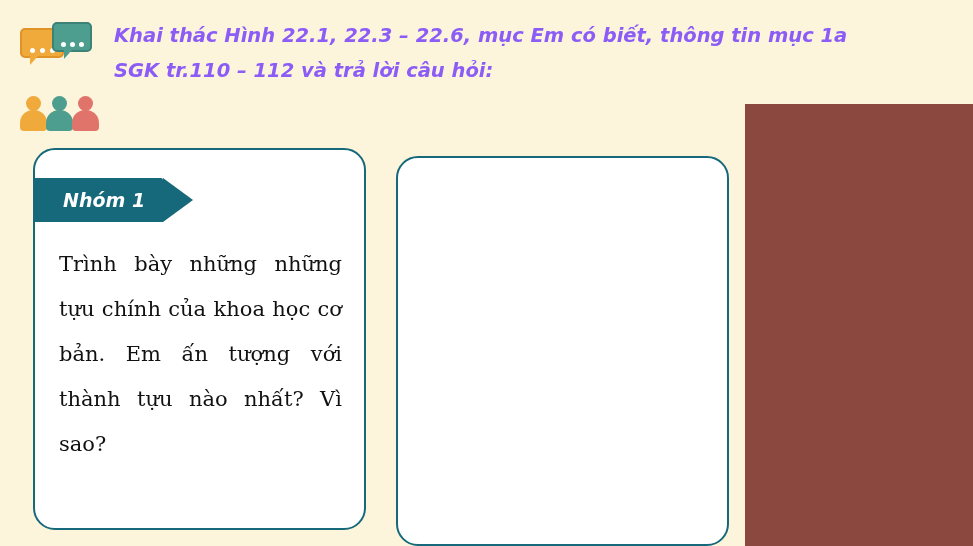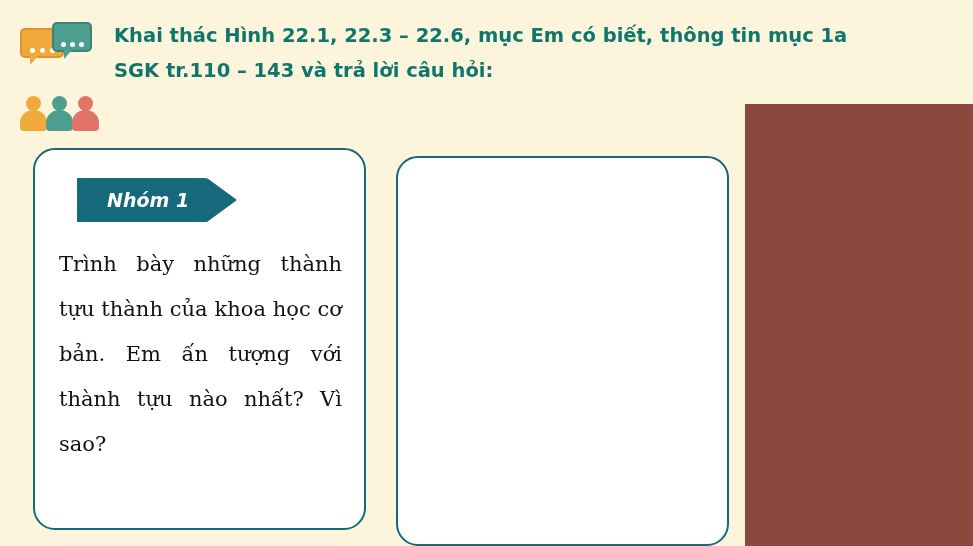--- a/index.html
+++ b/index.html
@@ -43,23 +43,24 @@
     width: 88px;
     height: 74px;
     position: relative;
     flex: 0 0 auto;
     margin-top: 4px;
   }
   .header-text {
     margin-left: 8px;
     font-family: "DejaVu Sans", sans-serif;
     font-weight: bold;
+    font-style: italic;
     font-size: 19.5px;
     line-height: 35px;
-    color: #0f766e;
+    color: #8b5cf6;
   }
   .header-text .line {
     display: block;
     white-space: nowrap;
   }
   
   .card {
     position: absolute;
     background: #ffffff;
     border: 2px solid #15697a;
@@ -80,21 +81,20 @@
     border-bottom-left-radius: 22px;
     border-bottom-right-radius: 22px;
   }
   .ribbon {
     position: absolute;
     left: -2px;
     top: 28px;
     height: 44px;
     display: flex;
     align-items: center;
-    padding-left: 44px;
   }
   .ribbon-body {
     background: #15697a;
     height: 44px;
     display: flex;
     align-items: center;
     padding-left: 30px;
     padding-right: 18px;
     box-sizing: border-box;
     border-top-right-radius: 2px;
@@ -225,30 +225,30 @@
         <div class="p-body" style="left:0; top:14px; background:#4e9e8f;"></div>
       </div>
       <div class="person" style="left:54px;">
         <div class="p-head" style="left:6px; top:0; background:#e0746a;"></div>
         <div class="p-body" style="left:0; top:14px; background:#e0746a;"></div>
       </div>
     </div>
 
     <div class="header-text">
       <span class="line">Khai thác Hình 22.1, 22.3 – 22.6, mục Em có biết, thông tin mục 1a</span>
-      <span class="line">SGK tr.110 – 143 và trả lời câu hỏi:</span>
+      <span class="line">SGK tr.110 – 112 và trả lời câu hỏi:</span>
     </div>
   </div>
 
   <div class="card" id="card1">
     <div class="ribbon">
       <div class="ribbon-body">
         <span class="ribbon-label">Nhóm 1</span>
       </div>
       <div class="ribbon-arrow"></div>
     </div>
-    <div class="card-body">Trình bày những thành tựu thành của khoa học cơ bản. Em ấn tượng với thành tựu nào nhất? Vì sao?</div>
+    <div class="card-body">Trình bày những những tựu chính của khoa học cơ bản. Em ấn tượng với thành tựu nào nhất? Vì sao?</div>
   </div>
 
   <div class="card" id="card2">
   </div>
 
 </div>
 
 </body></html>

